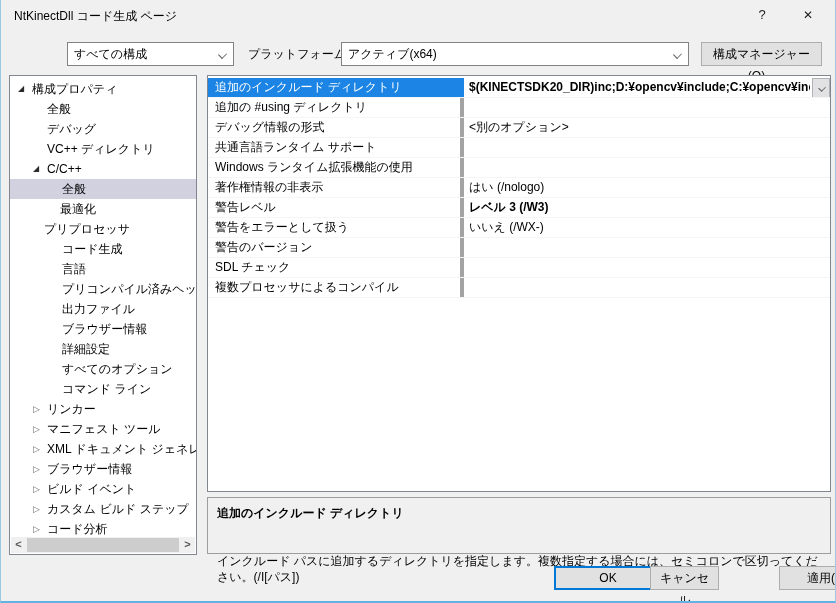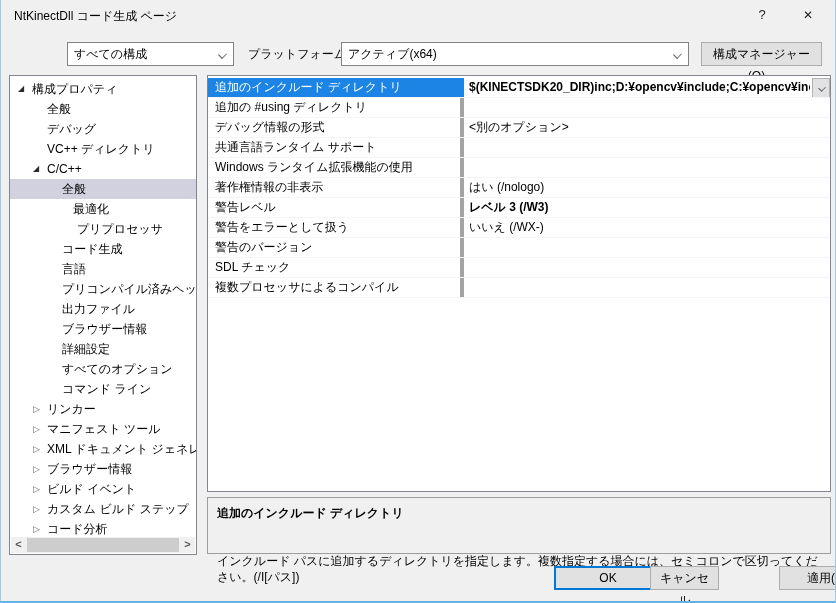--- a/index.html
+++ b/index.html
@@ -105,25 +105,25 @@
           <span class="tree-label">VC++ ディレクトリ</span>
         </div>
         <div class="tree-row" style="padding-left: 23px;">
           <span class="tree-arrow">◢</span>
           <span class="tree-label">C/C++</span>
         </div>
         <div class="tree-row selected" style="padding-left: 38px;">
           <span class="tree-arrow"></span>
           <span class="tree-label">全般</span>
         </div>
-        <div class="tree-row" style="padding-left: 49px;">
+        <div class="tree-row" style="padding-left: 36px;">
           <span class="tree-arrow"></span>
           <span class="tree-label">最適化</span>
         </div>
-        <div class="tree-row" style="padding-left: 20px; justify-content: center;">
+        <div class="tree-row" style="padding-left: 20px;">
           <span class="tree-arrow"></span>
           <span class="tree-label">プリプロセッサ</span>
         </div>
         <div class="tree-row" style="padding-left: 38px;">
           <span class="tree-arrow"></span>
           <span class="tree-label">コード生成</span>
         </div>
         <div class="tree-row" style="padding-left: 38px; text-align: center;">
           <span class="tree-arrow"></span>
           <span class="tree-label">言語</span>

